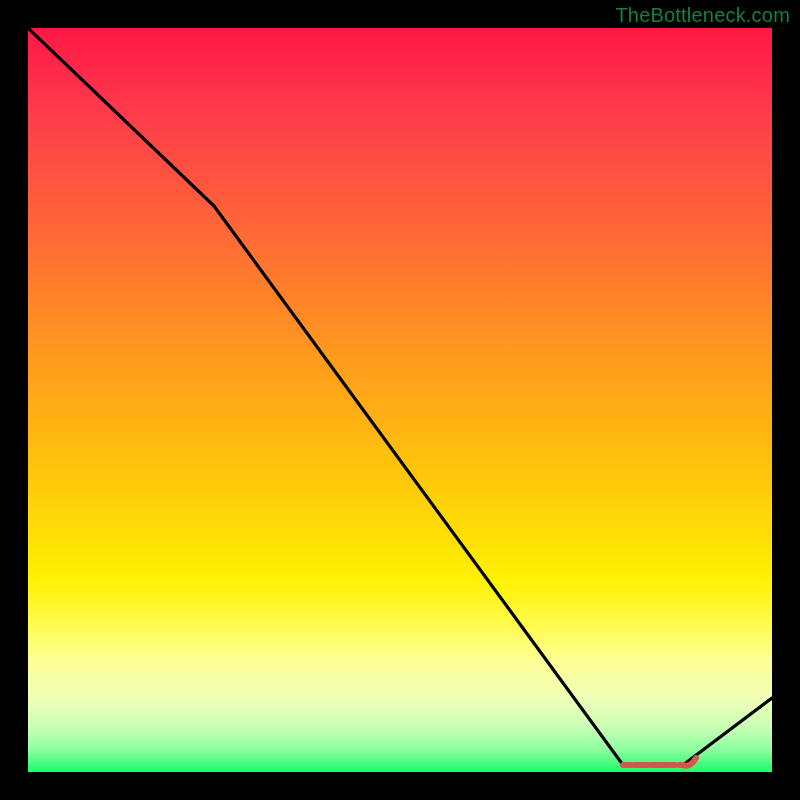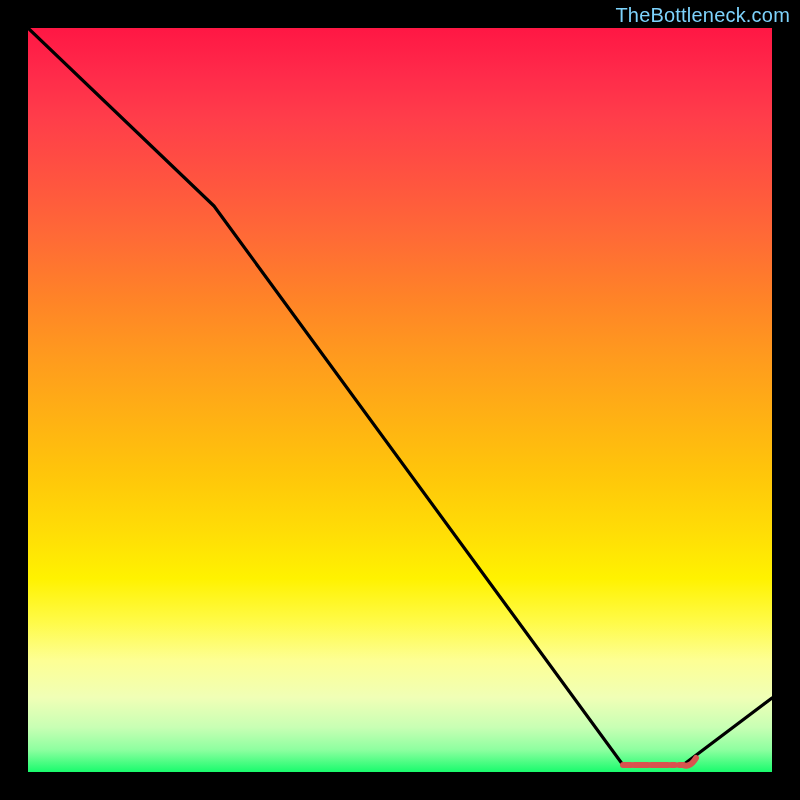--- a/index.html
+++ b/index.html
@@ -47,21 +47,21 @@
     position: absolute;
     left: 0;
     top: 0;
     width: 744px;
     height: 744px;
   }
   .watermark {
     position: absolute;
     top: 4px;
     right: 10px;
-    color: #7dd3fc;
+    color: #15803d;
     font-size: 20px;
     letter-spacing: 0.2px;
   }
 </style>
 </head>
 <body>
 
 <div class="stage">
 
   <div class="watermark">TheBottleneck.com</div>

